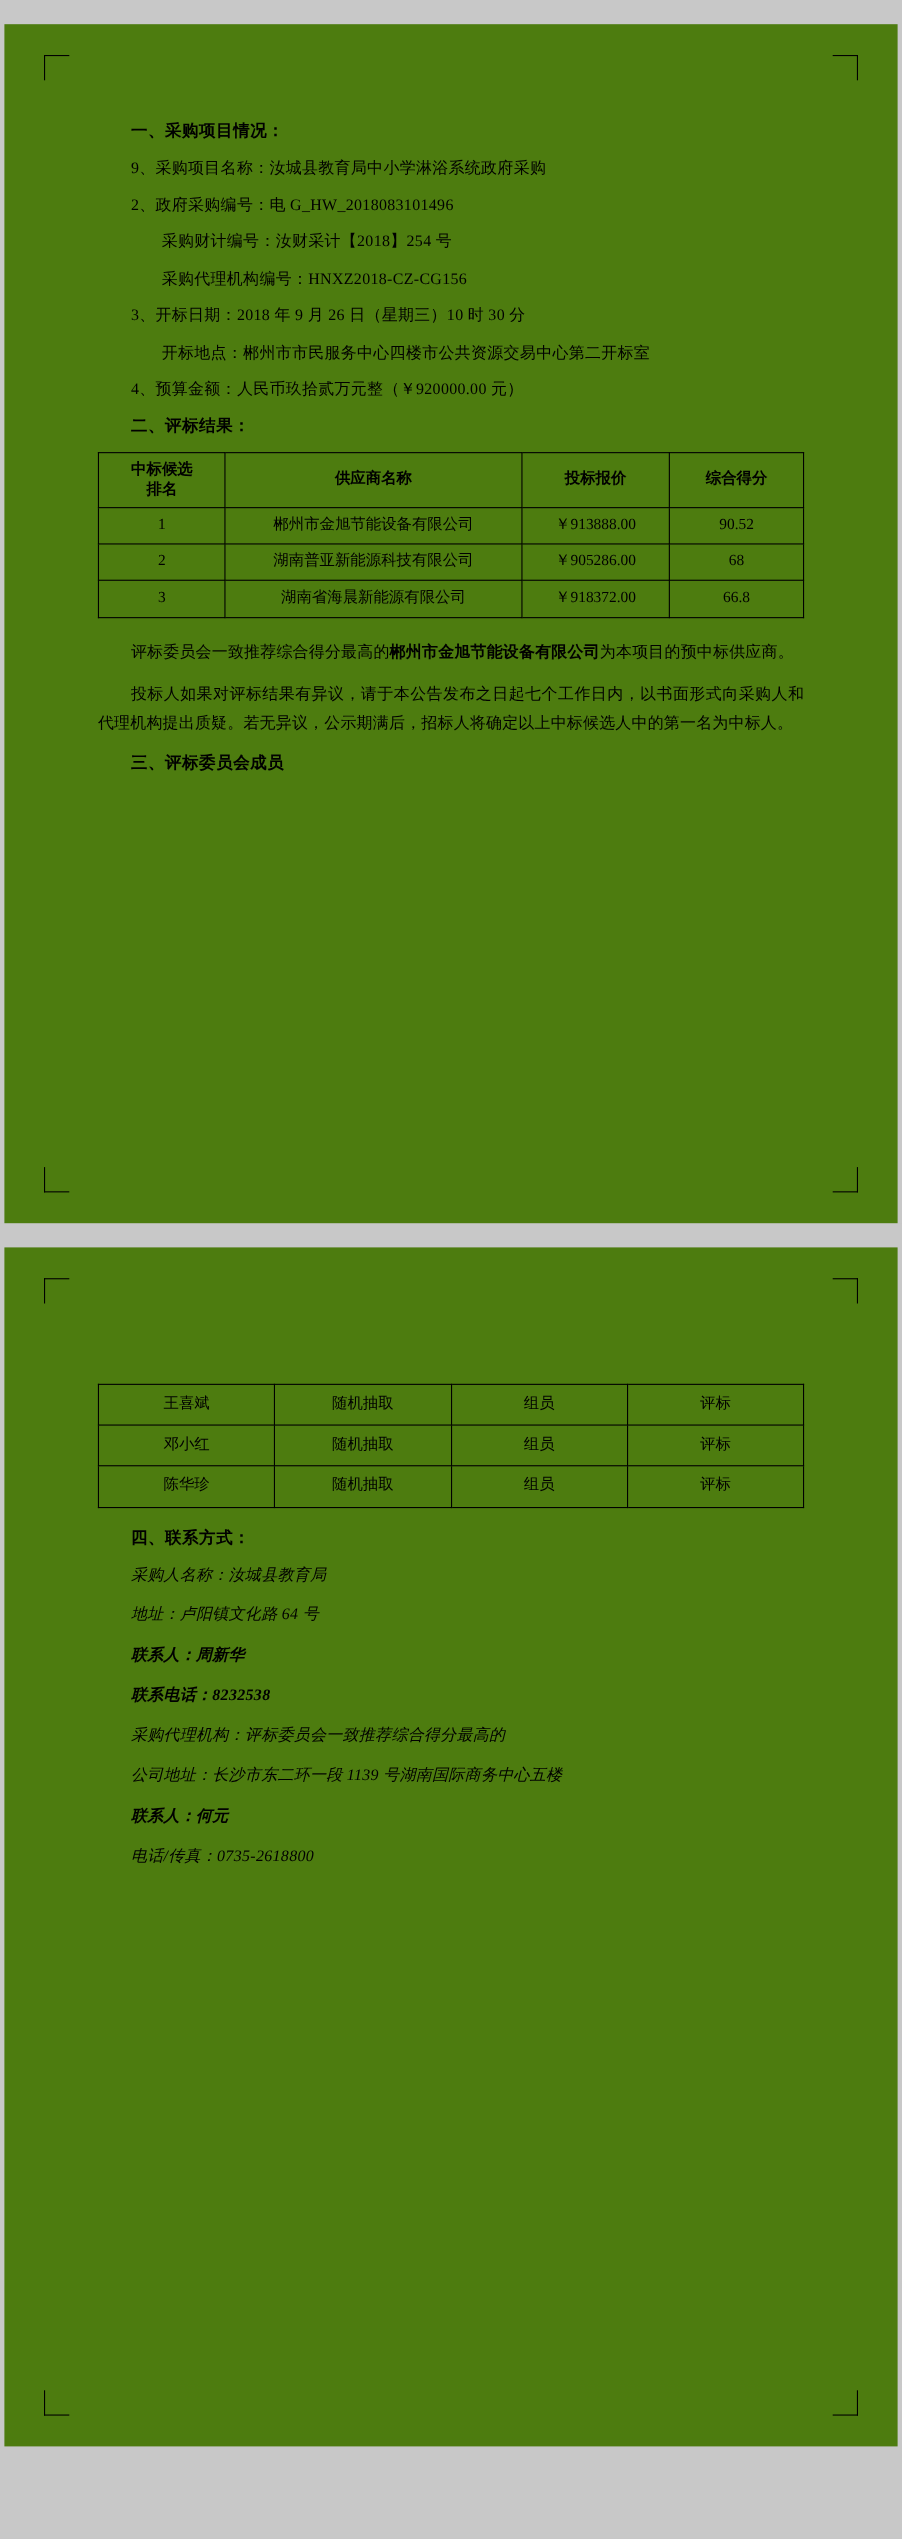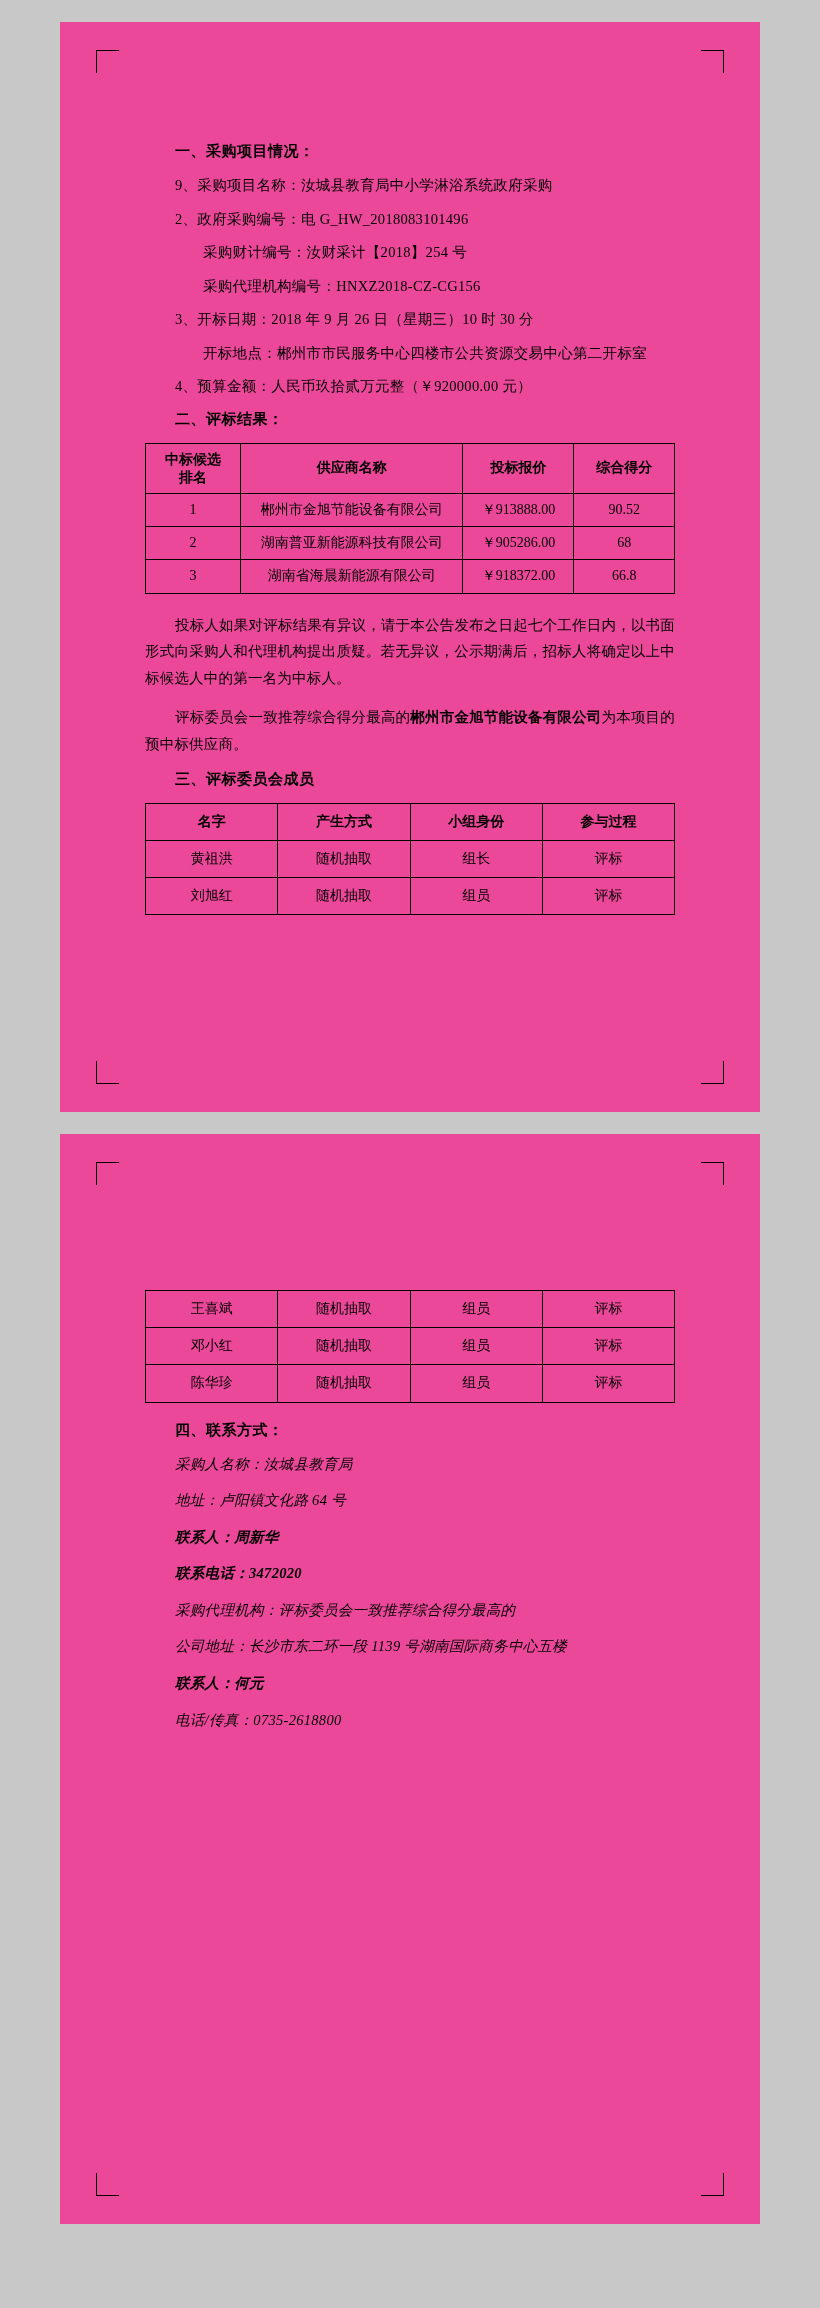--- a/index.html
+++ b/index.html
@@ -6,25 +6,25 @@
     margin: 0;
     padding: 0;
     background: #c8c8c8;
   }
   body {
     width: 820px;
     font-family: "Liberation Serif", "DejaVu Serif", serif;
   }
   .page {
     position: relative;
-    width: 700px;
+    width: 812px;
     margin: 0 auto;
-    background: #ec4899;
+    background: #4d7c0f;
     box-sizing: border-box;
-    padding: 92px 85px 60px 85px;
+    padding: 60px 85px 60px 85px;
   }
   #page1 {
     height: 1090px;
     margin-top: 22px;
   }
   #page-gap {
     height: 22px;
     background: #c8c8c8;
   }
   #page2 {
@@ -152,50 +152,26 @@
       </tr>
       <tr>
         <td>3</td>
         <td>湖南省海晨新能源有限公司</td>
         <td>￥918372.00</td>
         <td>66.8</td>
       </tr>
     </tbody>
   </table>
 
+  <p class="para"><span>评标委员会一致推荐综合得分最高的</span><b>郴州市金旭节能设备有限公司</b><span>为本项目的预中标供应商。</span></p>
+
   <p class="para">投标人如果对评标结果有异议，请于本公告发布之日起七个工作日内，以书面形式向采购人和代理机构提出质疑。若无异议，公示期满后，招标人将确定以上中标候选人中的第一名为中标人。</p>
 
-  <p class="para"><span>评标委员会一致推荐综合得分最高的</span><b>郴州市金旭节能设备有限公司</b><span>为本项目的预中标供应商。</span></p>
-
   <div class="h2">三、评标委员会成员</div>
 
-  <table class="doc t2">
-    <thead>
-      <tr>
-        <th style="width:25%">名字</th>
-        <th style="width:25%">产生方式</th>
-        <th style="width:25%">小组身份</th>
-        <th style="width:25%">参与过程</th>
-      </tr>
-    </thead>
-    <tbody>
-      <tr>
-        <td>黄祖洪</td>
-        <td>随机抽取</td>
-        <td>组长</td>
-        <td>评标</td>
-      </tr>
-      <tr>
-        <td>刘旭红</td>
-        <td>随机抽取</td>
-        <td>组员</td>
-        <td>评标</td>
-      </tr>
-    </tbody>
-  </table>
 </div>
 
 <div id="page-gap"></div>
 
 <div class="page" id="page2">
   <div class="cmark tl"></div>
   <div class="cmark tr"></div>
   <div class="cmark bl"></div>
   <div class="cmark br"></div>
 
@@ -222,18 +198,18 @@
         <td>评标</td>
       </tr>
     </tbody>
   </table>
 
   <div class="h2">四、联系方式：</div>
 
   <div class="contact-line">采购人名称：汝城县教育局</div>
   <div class="contact-line">地址：卢阳镇文化路 64 号</div>
   <div class="contact-line"><b>联系人：周新华</b></div>
-  <div class="contact-line"><b>联系电话：3472020</b></div>
+  <div class="contact-line"><b>联系电话：8232538</b></div>
   <div class="contact-line">采购代理机构：评标委员会一致推荐综合得分最高的</div>
   <div class="contact-line">公司地址：长沙市东二环一段 1139 号湖南国际商务中心五楼</div>
   <div class="contact-line"><b>联系人：何元</b></div>
   <div class="contact-line">电话/传真：0735-2618800</div>
 </div>
 
 </body></html>

